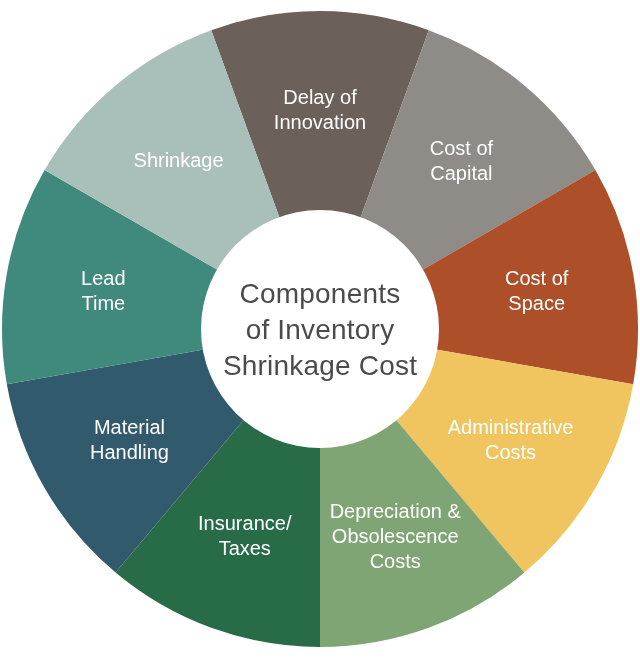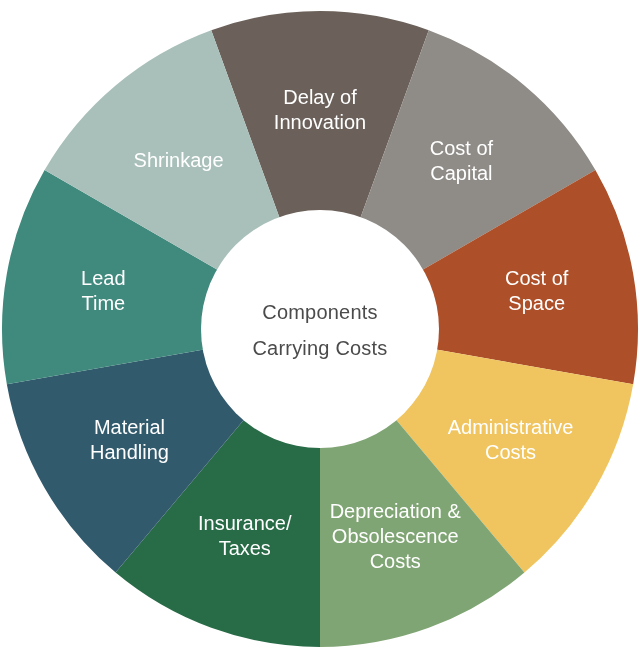--- a/index.html
+++ b/index.html
@@ -29,21 +29,21 @@
     font-weight: 400;
   }
   .center-label {
     position: absolute;
     left: 320px;
     top: 330px;
     transform: translate(-50%, -50%);
     width: 230px;
     text-align: center;
     color: #4b4b4b;
-    font-size: 20px;
+    font-size: 28px;
     line-height: 36px;
     font-weight: 400;
     letter-spacing: 0.2px;
   }
 </style>
 </head>
 <body>
 
 <div class="stage">
 
@@ -64,16 +64,17 @@
       <text text-anchor="middle"><tspan x="129.47" y="433.50">Material</tspan><tspan x="129.47" y="458.50">Handling</tspan></text>
       <path d="M 6.83 384.22 A 318 318 0 0 1 44.60 170.00 L 217.81 270.00 A 118 118 0 0 0 203.79 349.49 Z" fill="#40897d"></path>
       <text text-anchor="middle"><tspan x="103.34" y="285.30">Lead</tspan><tspan x="103.34" y="310.30">Time</tspan></text>
       <path d="M 44.60 170.00 A 318 318 0 0 1 211.24 30.18 L 279.64 218.12 A 118 118 0 0 0 217.81 270.00 Z" fill="#a9c0ba"></path>
       <text text-anchor="middle"><tspan x="178.59" y="167.47">Shrinkage</tspan></text>
       <circle cx="320" cy="329" r="119" fill="#ffffff"></circle>
     </svg>
 
   <div class="center-label">
     <div>Components</div>
-    <div>Carrying Costs</div>
+    <div>of Inventory</div>
+    <div>Shrinkage Cost</div>
   </div>
 
 </div>
 
 </body></html>

